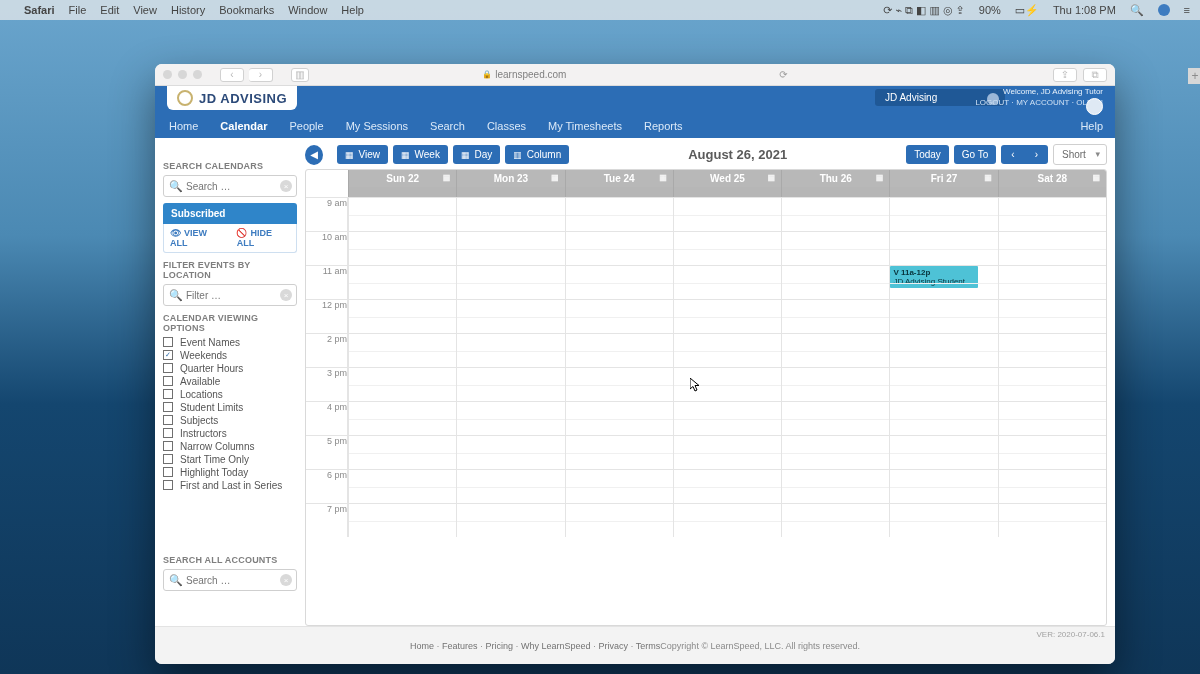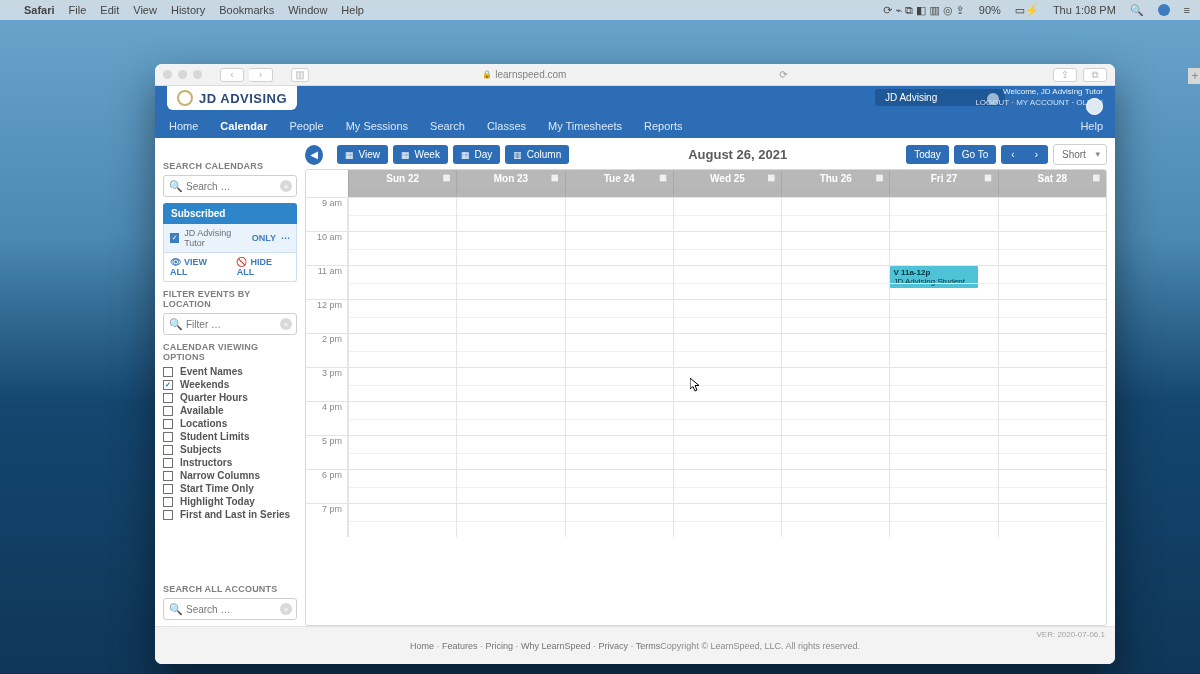--- a/index.html
+++ b/index.html
@@ -44,21 +44,21 @@
 .searchbox input{width:100%;height:22px;border:1px solid #cfcfcf;border-radius:3px;padding:0 20px 0 22px;font-size:10px;color:#777;}
 .searchbox .mag{position:absolute;left:6px;top:5px;color:#3e7cc0;font-size:11px;}
 .searchbox .clear{position:absolute;right:5px;top:5px;width:12px;height:12px;border-radius:50%;background:#d9d9d9;color:#fff;font-size:8px;display:flex;align-items:center;justify-content:center;}
 .sub-bar{background:#2f85c9;color:#fff;font-weight:700;font-size:10px;padding:5px 8px;border-radius:3px 3px 0 0;margin-top:6px;}
 .sub-row{border:1px solid #cedff0;border-top:0;background:#eaf3fb;padding:4px 6px;font-size:9px;display:flex;align-items:center;gap:5px;}
 .sub-row .chk{width:10px;height:10px;border:1px solid #3e7cc0;background:#3e7cc0;display:inline-flex;align-items:center;justify-content:center;color:#fff;font-size:7px;}
 .sub-row .only{margin-left:auto;color:#3e7cc0;font-weight:700;}
 .sub-row .dots{color:#3e7cc0;font-weight:700;}
 .sub-links{border:1px solid #cedff0;border-top:0;border-radius:0 0 3px 3px;padding:4px 6px;font-size:9px;display:flex;justify-content:center;gap:12px;color:#3e7cc0;font-weight:700;}
 .optlist{margin-top:4px;}
-.optlist label{display:flex;align-items:center;gap:7px;font-size:10px;color:#555;margin:2px 0;cursor:pointer;font-weight:bold;}
+.optlist label{display:flex;gap:7px;font-size:10px;color:#555;margin:2px 0;cursor:pointer;}
 .optlist .box{width:10px;height:10px;border:1px solid #6f6f6f;display:inline-flex;align-items:center;justify-content:center;font-size:7px;color:#3370ad;}
 
 
 .cal{flex:1;padding:6px 8px 0 0;display:flex;flex-direction:column;}
 .cal-toolbar{display:flex;align-items:center;gap:5px;margin-bottom:4px;}
 .side-toggle{width:18px;height:20px;border-radius:50%;background:#2c6db5;color:#fff;display:flex;align-items:center;justify-content:center;font-size:10px;}
 .btn{background:#2c6db5;color:#fff;border:none;border-radius:3px;padding:4px 8px;font-size:10px;display:inline-flex;align-items:center;gap:5px;cursor:pointer;}
 .btn.ghost{background:#fff;color:#6a6a6a;border:1px solid #cfcfcf;}
 .btn .ico{font-size:9px;}
 .date-title{flex:1;text-align:center;font-weight:700;color:#5b5b5b;font-size:13px;}
@@ -73,21 +73,21 @@
 .grid{border:1px solid #d9d9d9;border-radius:3px;overflow:hidden;flex:1;display:flex;flex-direction:column;}
 .ghead{display:flex;background:#b8b8b8;}
 .ghead .timecol{width:42px;background:#fff;}
 .ghead .day{flex:1;text-align:center;color:#fff;font-size:10px;font-weight:700;padding:3px 0;border-left:1px solid #a9a9a9;position:relative;}
 .ghead .day .mini{position:absolute;right:6px;top:3px;font-size:8px;opacity:.85;}
 .allday{display:flex;background:#b6b6b6;height:10px;}
 .allday .timecol{width:42px;background:#fff;}
 .allday .day{flex:1;border-left:1px solid #a9a9a9;}
 .gbody{flex:1;overflow:hidden;position:relative;}
 .row{display:flex;height:34px;}
-.row .timecol{width:42px;text-align:right;padding-right:5px;font-size:9px;color:#8a8a8a;border-right:1px solid #e4e4e4;border-top:1px solid #e4e4e4;}
+.row .timecol{width:42px;text-align:right;font-size:9px;color:#8a8a8a;border-right:1px solid #e4e4e4;border-top:1px solid #e4e4e4;}
 .row .cell{flex:1;border-left:1px solid #e4e4e4;border-top:1px solid #e4e4e4;position:relative;}
 .row .cell:after{content:"";position:absolute;left:0;right:0;top:50%;border-top:1px solid #f0f0f0;}
 .event{position:absolute;background:#4ec2d6;color:#08333b;font-size:8px;line-height:9px;padding:2px 3px;border-radius:1px;overflow:hidden;}
 .event .time{font-weight:700;}
 
 
 .footer{height:38px;background:#f3f3f3;border-top:1px solid #e3e3e3;display:flex;flex-direction:row;align-items:center;justify-content:center;color:#8a8a8a;font-size:9px;position:relative;}
 .footer .links a{color:#737373;}
 .footer .ver{position:absolute;right:10px;top:3px;font-size:8px;color:#a2a2a2;}
 
@@ -176,26 +176,20 @@
 
     <aside class="sidebar">
       <h6>SEARCH CALENDARS</h6>
       <div class="searchbox">
         <span class="mag">🔍</span>
         <input placeholder="Search …" style="">
         <span class="clear">×</span>
       </div>
 
       <div class="sub-bar">Subscribed</div>
-      <div class="sub-row">
-        <span class="chk">✓</span>
-        <span>JD Advising Tutor</span>
-        <span class="only">ONLY</span>
-        <span class="dots">⋯</span>
-      </div>
       <div class="sub-links">
         <span>👁 <span>VIEW ALL</span></span>
         <span>🚫 <span>HIDE ALL</span></span>
       </div>
 
       <h6>FILTER EVENTS BY LOCATION</h6>
       <div class="searchbox">
         <span class="mag">🔍</span>
         <input placeholder="Filter …" style="">
         <span class="clear">×</span>

